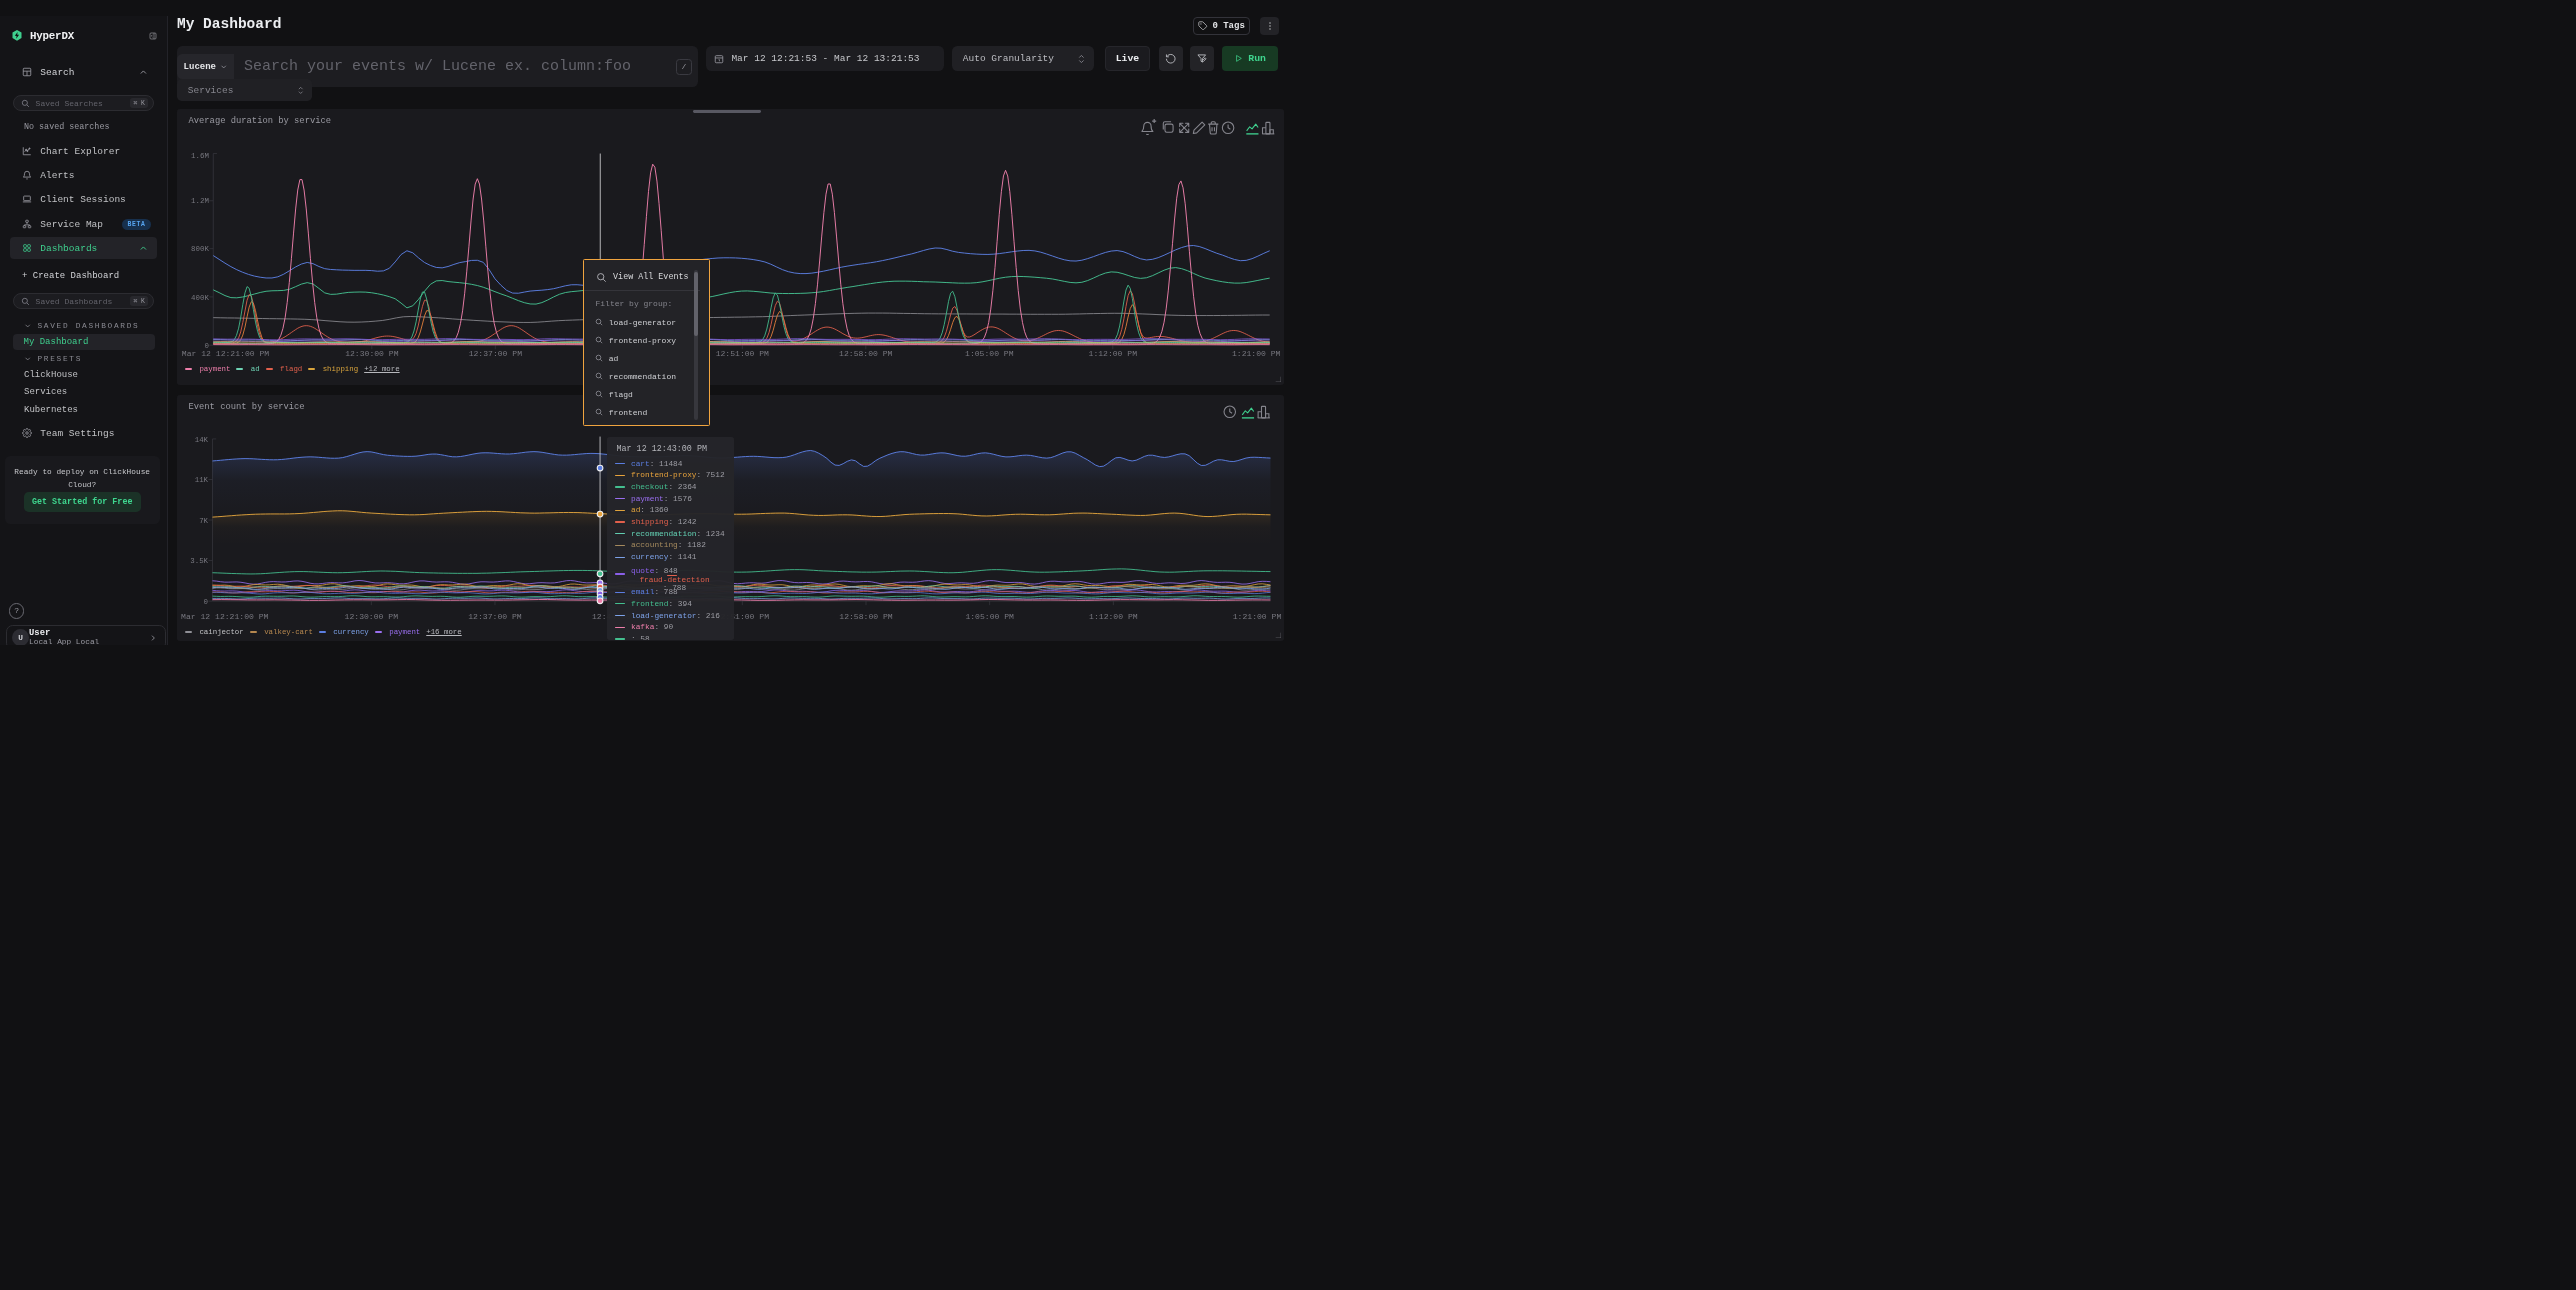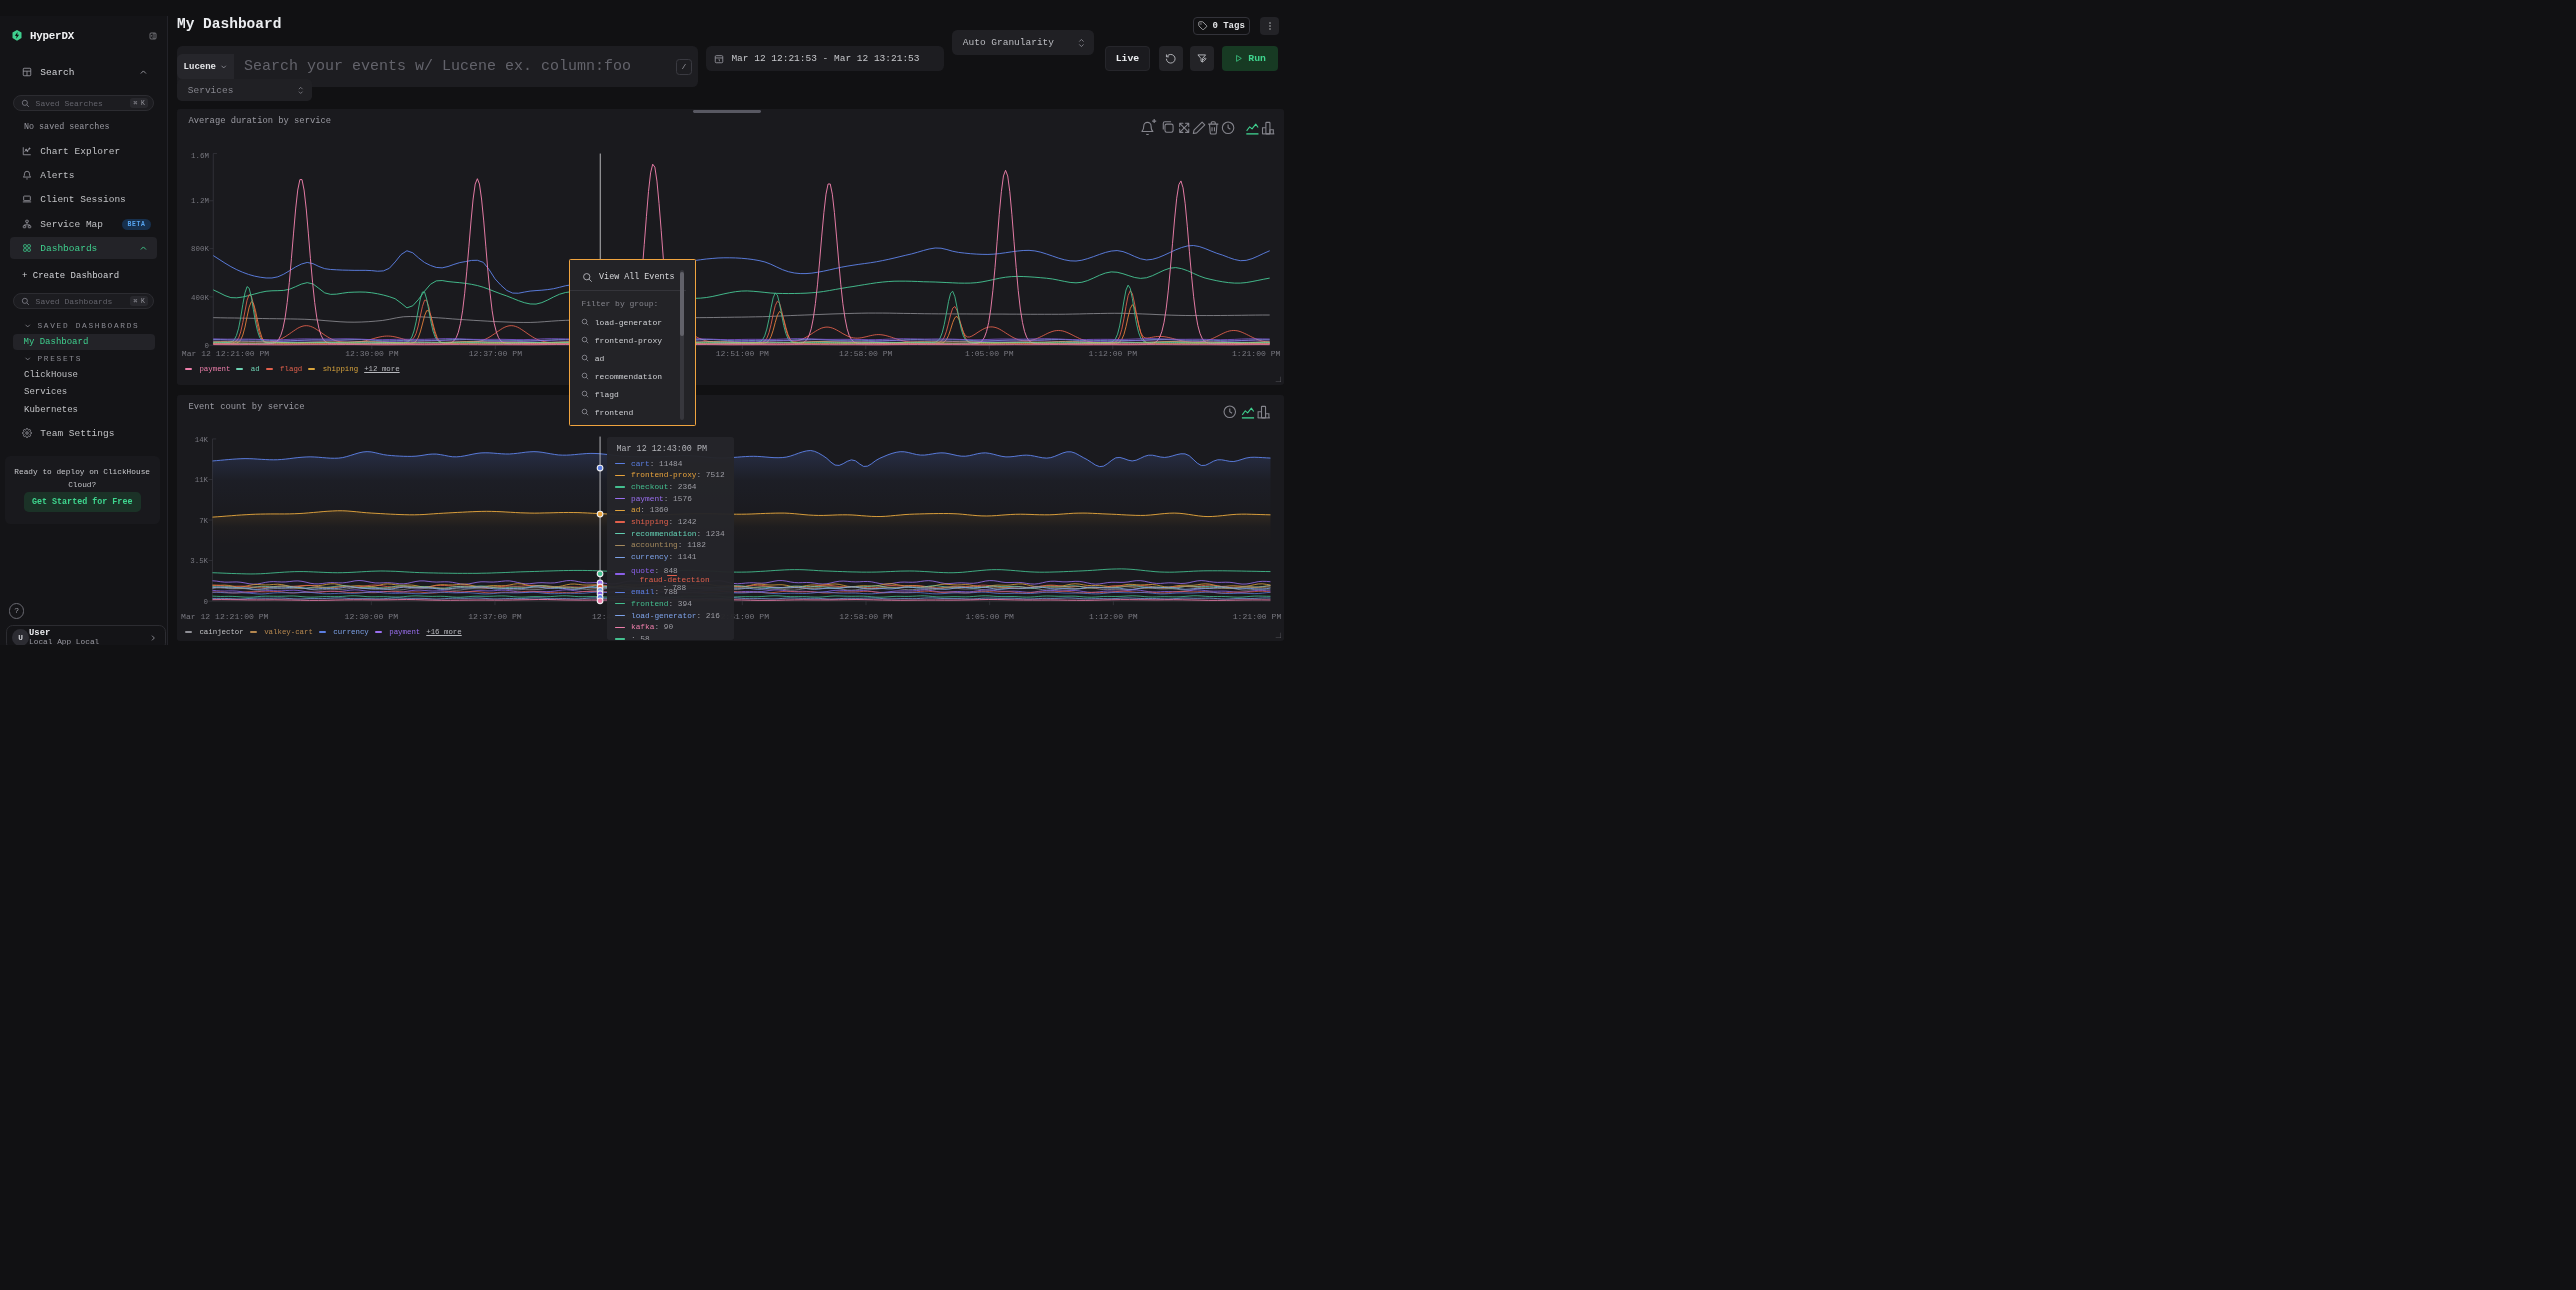--- a/index.html
+++ b/index.html
@@ -203,21 +203,21 @@
 
 <div class="abs" style="left:706px;top:46px;width:238px;height:25px;background:#1d1d21;border-radius:5.4px;display:flex;align-items:center;">
   <svg style="margin-left:8px;margin-right:7.4px;" width="10" height="10" viewBox="0 0 24 24" fill="none" stroke="#9a9aa2" stroke-width="2">
         <rect x="3" y="4" width="18" height="17" rx="2.5"></rect>
         <line x1="3" y1="9.5" x2="21" y2="9.5"></line>
         <path d="M11 13.5h2v4" stroke-width="1.8"></path>
       </svg>
   <span style="font-size:9.5px;color:#c6c7cb;">Mar 12 12:21:53 - Mar 12 13:21:53</span>
 </div>
 
-<div class="abs" style="left:952px;top:30px;width:142px;height:25px;background:#202024;border-radius:5.4px;display:flex;align-items:center;">
+<div class="abs" style="left:952px;top:46px;width:142px;height:25px;background:#202024;border-radius:5.4px;display:flex;align-items:center;">
   <span style="margin-left:10.8px;font-size:9.5px;color:#bcbdc2;">Auto Granularity</span>
   <svg style="margin-left:auto;margin-right:8px;" width="8.8" height="10" viewBox="0 0 24 28" fill="none" stroke="#8a8a92" stroke-width="2.4">
         <path d="M6 10l6-6 6 6"></path>
         <path d="M6 18l6 6 6-6"></path>
       </svg>
 </div>
 
 <div class="abs btn" style="left:1105px;top:46px;width:45px;height:25px;background:#1b1b1f;color:#eceef1;font-weight:bold;font-size:9.8px;border:0.7px solid #26262b;">Live</div>
 
 <div class="abs btn" style="left:1159px;top:46px;width:24px;height:25px;background:#232327;">
@@ -449,21 +449,21 @@
         <span class="lt" style="color:#9a6ff0">payment</span>
     <span class="more">+16 more</span>
   </div>
   <svg class="abs" style="right:2.7px;bottom:2.7px" width="6.8" height="6.8" viewBox="0 0 10 10" stroke="#85858d" fill="none">
         <path d="M9 1v8H1"></path>
       </svg>
 </div>
 
 </div>
 
-<div class="abs" style="left:569px;top:259px;width:127px;height:167px;background:#232327;border:1.4px solid #f0a43f;border-radius:1.4px;z-index:30;">
+<div class="abs" style="left:583px;top:259px;width:127px;height:167px;background:#232327;border:1.4px solid #f0a43f;border-radius:1.4px;z-index:30;">
   <div style="position:absolute;left:11.5px;top:12px;display:flex;align-items:center;gap:6.8px;">
     <svg width="10.8" height="10.8" viewBox="0 0 24 24" fill="none" stroke="#b5b6bb" stroke-width="2">
         <circle cx="10.5" cy="10.5" r="7"></circle>
         <line x1="16" y1="16" x2="21.5" y2="21.5"></line>
       </svg>
     <span style="font-size:8.4px;color:#d8d9dc;white-space:nowrap;">View All Events</span>
   </div>
   <div style="position:absolute;left:0px;top:30px;width:116px;height:0.7px;background:#34343a;"></div>
   <div style="position:absolute;left:11.5px;top:39px;font-size:8px;color:#85858d;">Filter by group:</div>
   <div style="position:absolute;left:10.8px;top:53px;">

